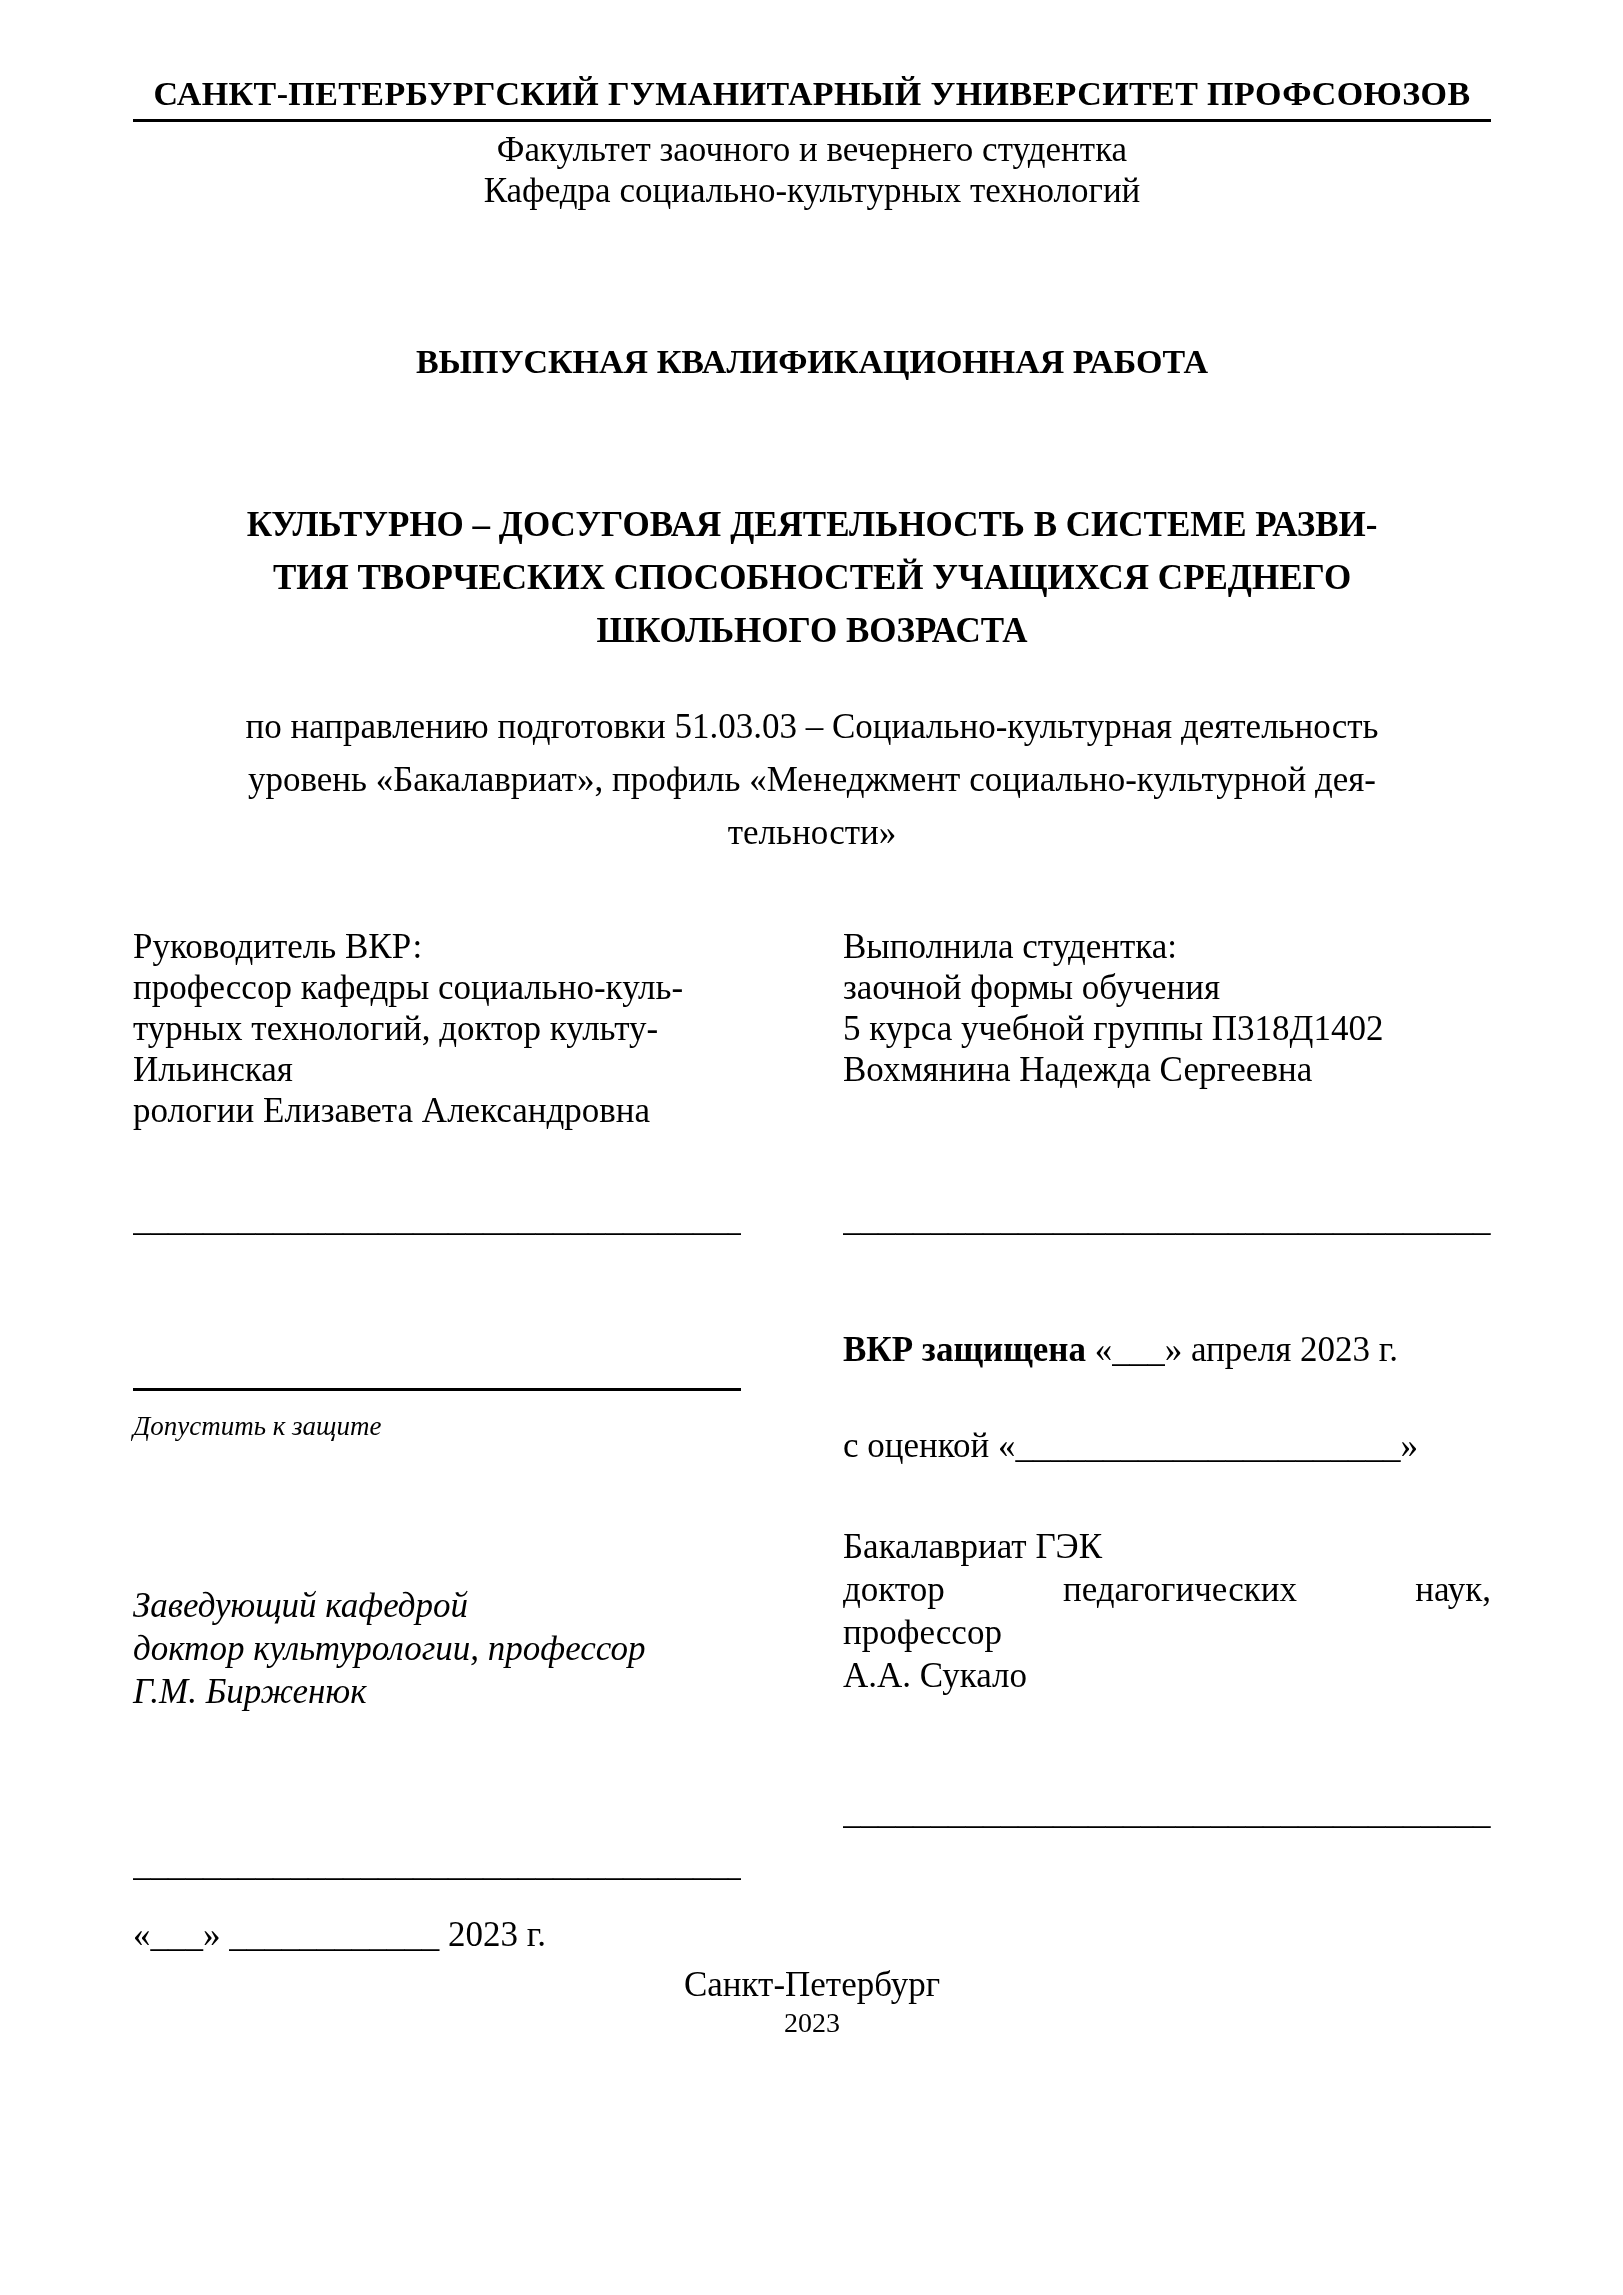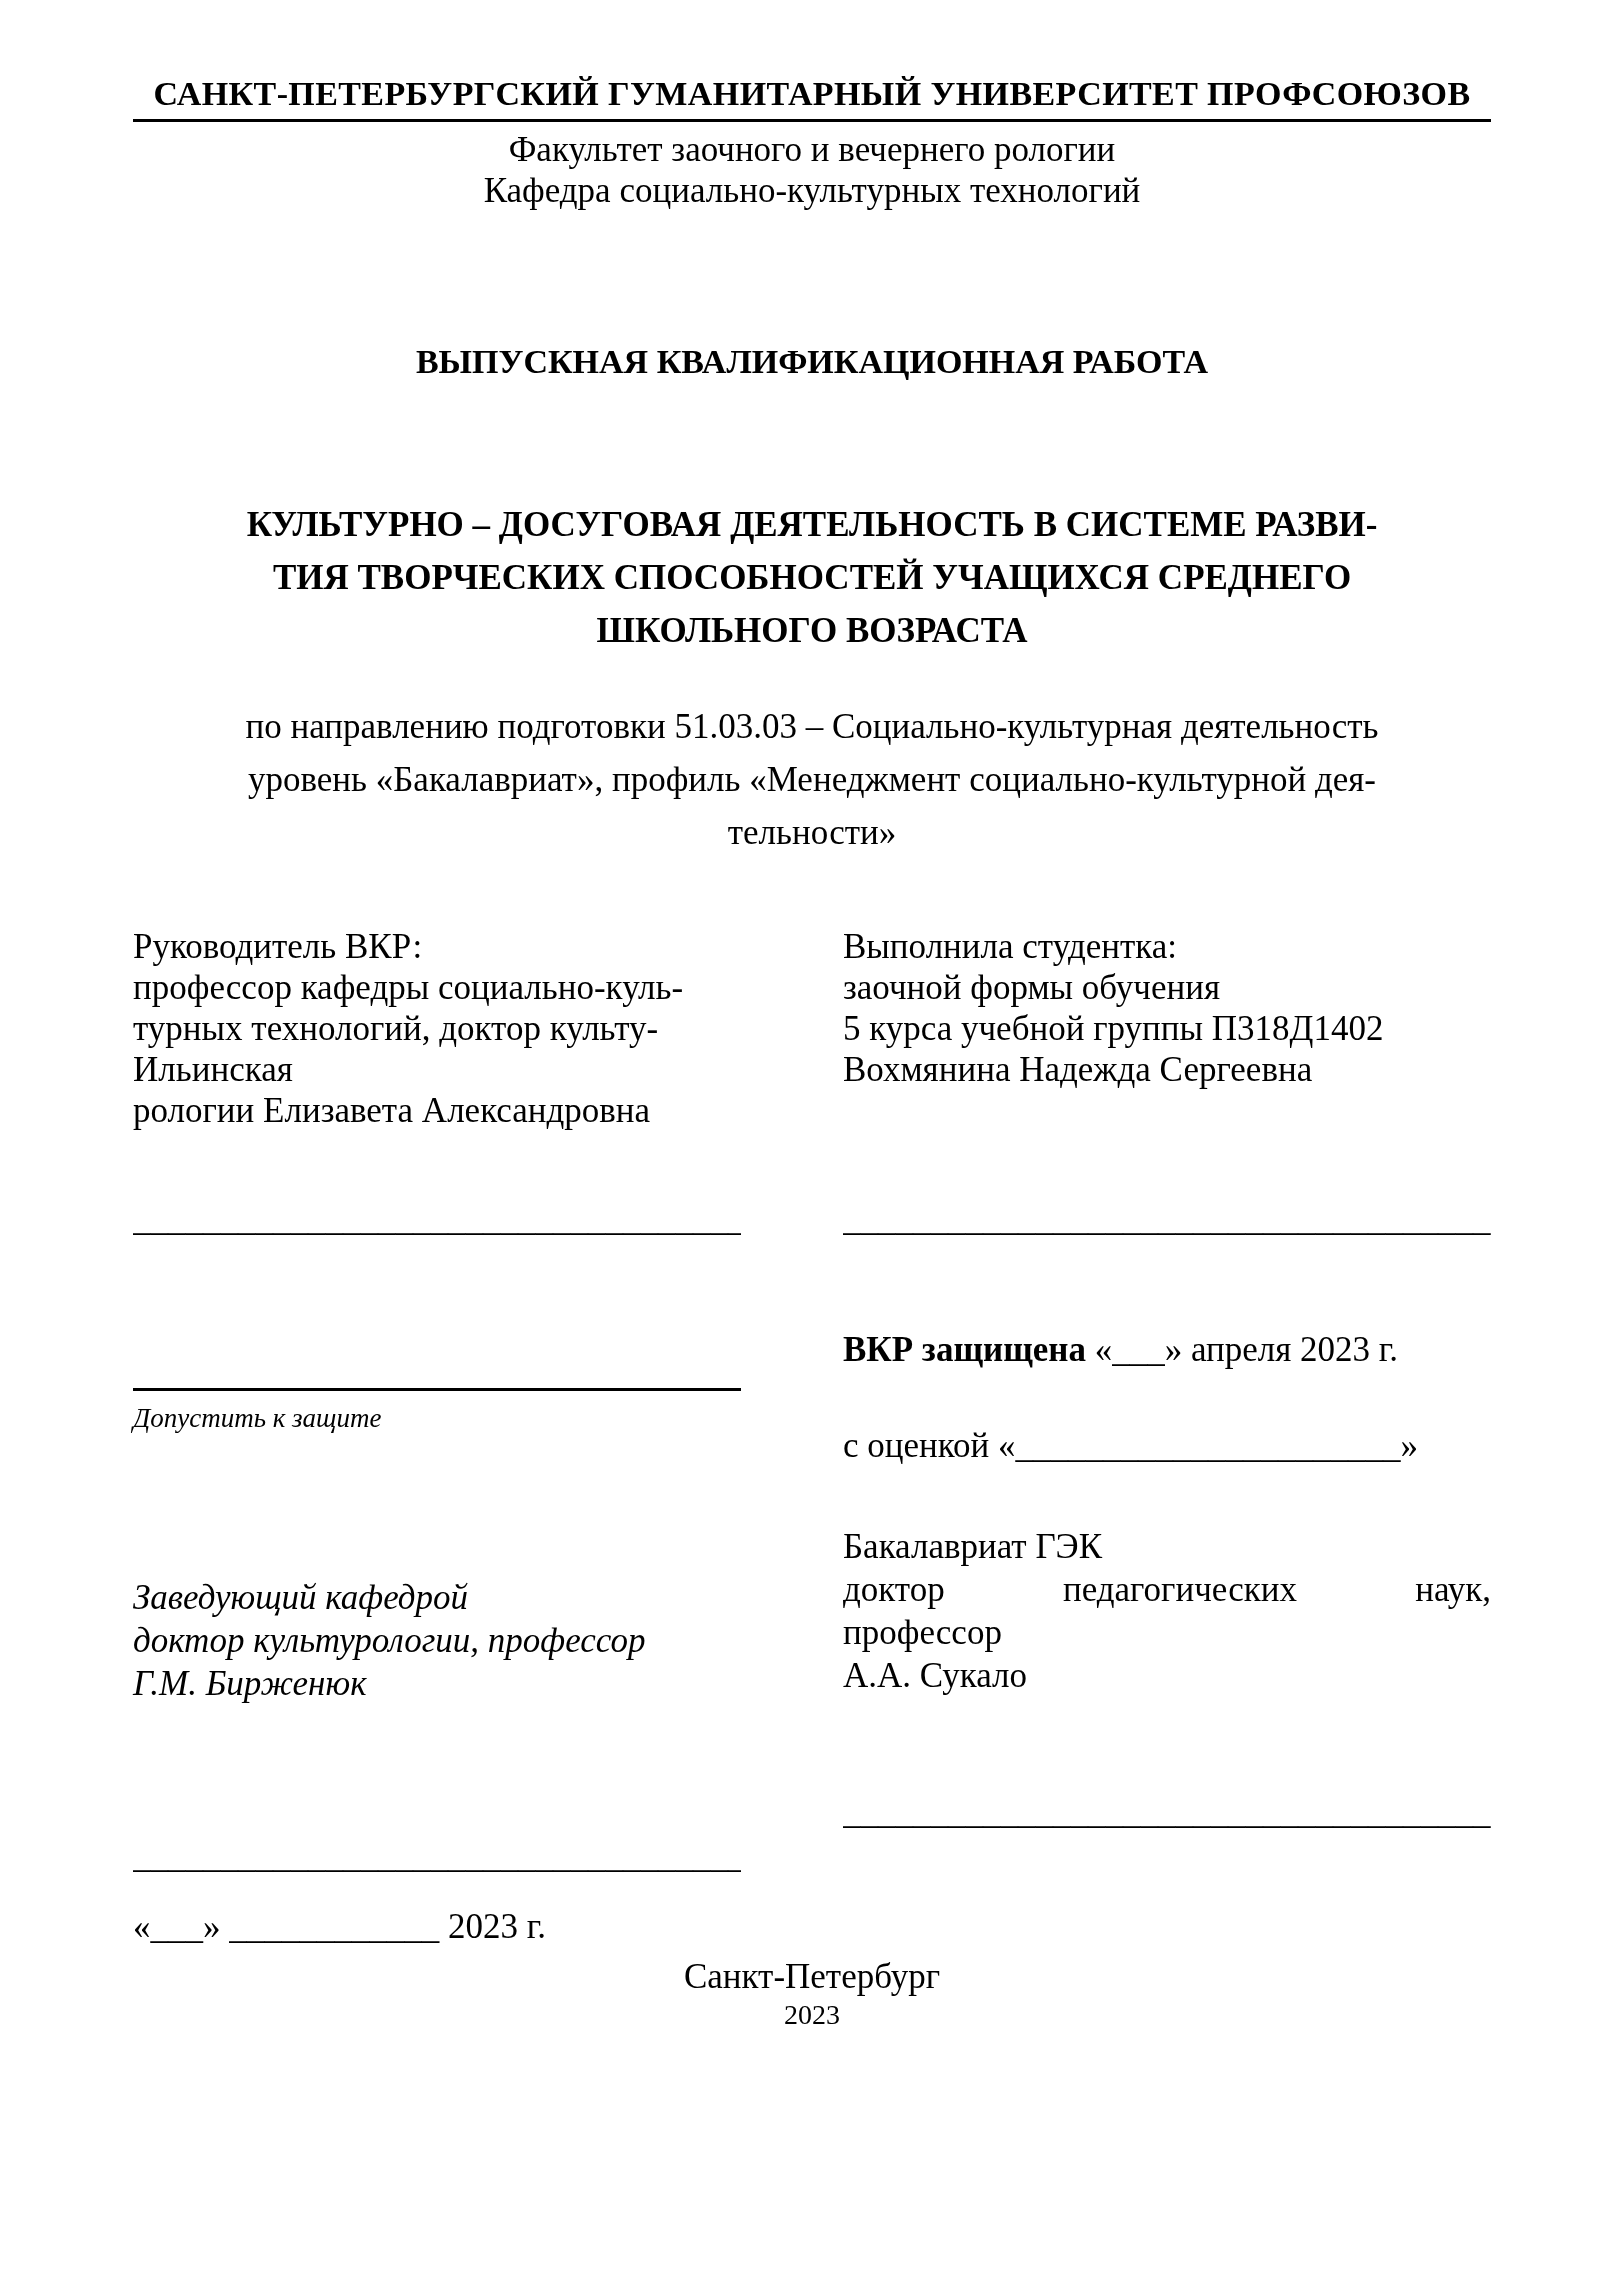--- a/index.html
+++ b/index.html
@@ -83,42 +83,42 @@
 
   .admit-rule {
     border-top: 3.1px solid #000;
     margin-top: 149px;
     width: 608px;
   }
   .admit-label {
     font-style: italic;
     font-size: 27px;
     line-height: 35px;
-    padding-top: 7px;
+    padding-top: 15px;
   }
   .head-block { margin-top: 137px; }
   .head-block div { line-height: 43px; font-style: italic; }
   .head-sig {
     white-space: nowrap; overflow: hidden;
     line-height: 41px; margin-top: 130px;
   }
   .date-line { margin-top: 30px; line-height: 41px; }
 
   .footer-city { text-align: center; line-height: 41px; margin-top: 9.4px; }
   .footer-year { text-align: center; font-size: 28px; line-height: 36px; }
 </style>
 </head>
 <body>
 
 <div class="page">
   <div class="content">
 
     <div>
       <div class="university">САНКТ-ПЕТЕРБУРГСКИЙ ГУМАНИТАРНЫЙ УНИВЕРСИТЕТ ПРОФСОЮЗОВ</div>
-      <div class="faculty">Факультет заочного и вечернего рологии</div>
+      <div class="faculty">Факультет заочного и вечернего студентка</div>
       <div class="department">Кафедра социально-культурных технологий</div>
     </div>
 
     <div class="work-type">ВЫПУСКНАЯ КВАЛИФИКАЦИОННАЯ РАБОТА</div>
 
     <div class="thesis-title">
       <div>КУЛЬТУРНО – ДОСУГОВАЯ ДЕЯТЕЛЬНОСТЬ В СИСТЕМЕ РАЗВИ-</div>
       <div>ТИЯ ТВОРЧЕСКИХ СПОСОБНОСТЕЙ УЧАЩИХСЯ СРЕДНЕГО</div>
       <div>ШКОЛЬНОГО ВОЗРАСТА</div>
     </div>

